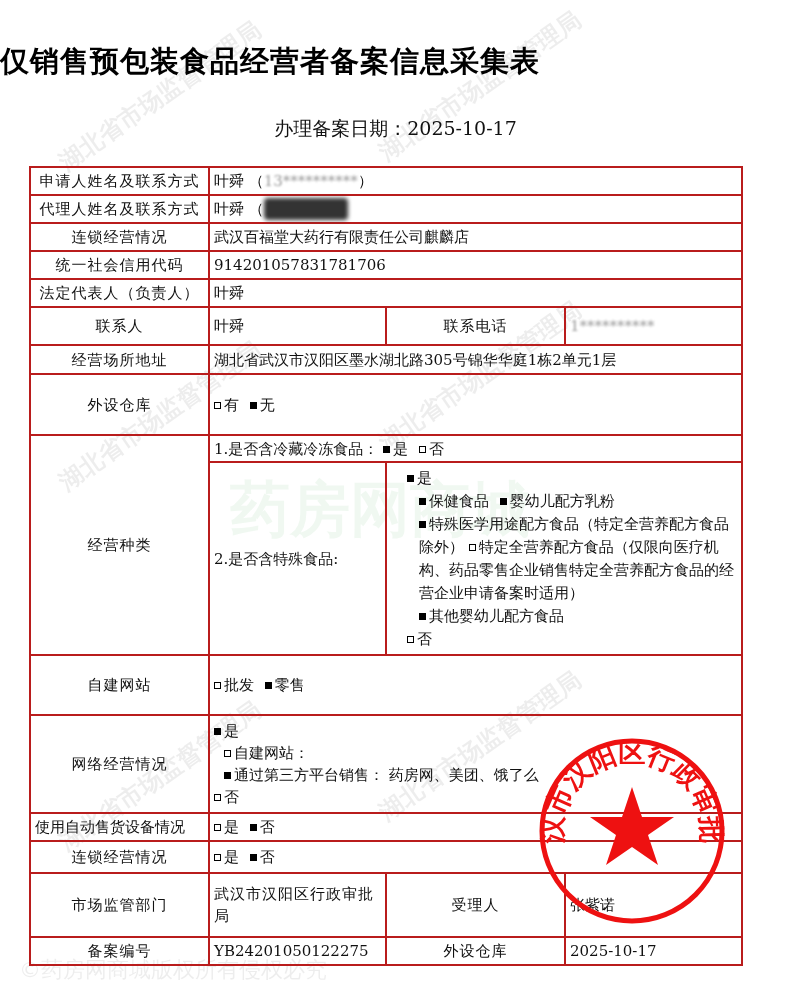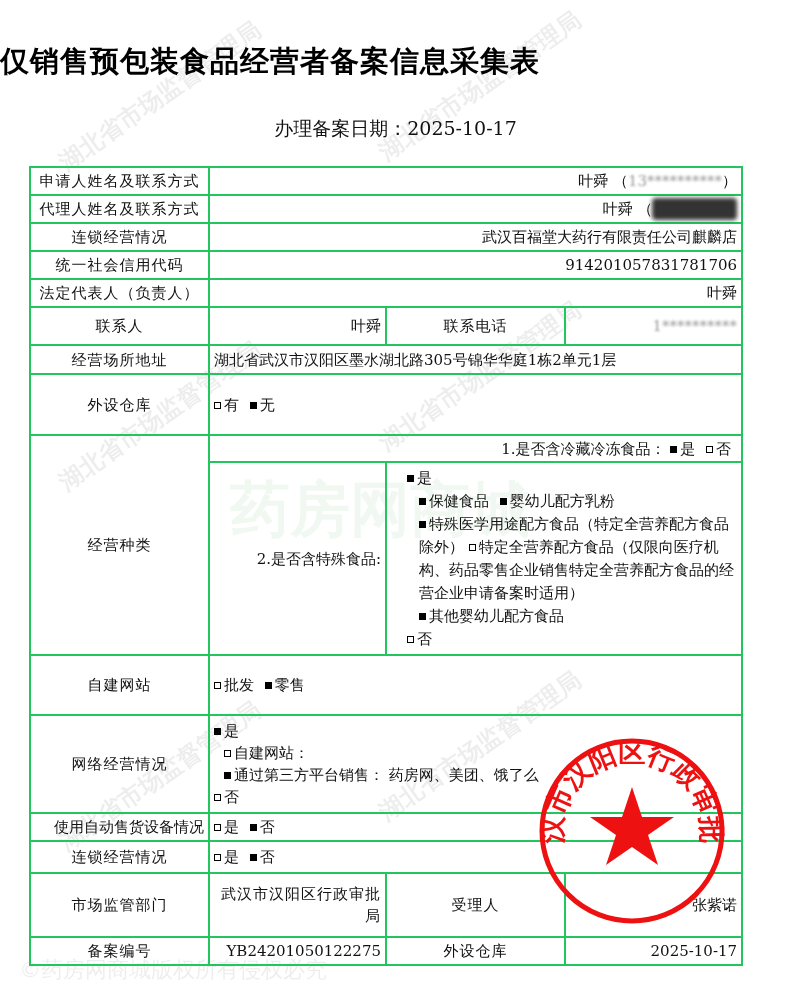--- a/index.html
+++ b/index.html
@@ -4,22 +4,22 @@
 <style>
   html, body { margin:0; padding:0; background:#ffffff; }
   body { width:791px; height:999px; position:relative; overflow:hidden;
          font-family: "DejaVu Serif", "Liberation Serif", serif; color:#111; }
   .title { position:absolute; top:42px; left:0; width:791px; text-align:left;
            font-size:29px; font-weight:bold; letter-spacing:1px; color:#000; }
   .date-line { position:absolute; top:116px; left:0; width:791px; text-align:center;
            font-size:19px; color:#111; }
   table.form { position:absolute; left:29px; top:166px; width:712px;
                border-collapse:collapse; table-layout:fixed; font-size:15px; }
-  table.form td { border:2px solid #22c55e; padding:0 4px; line-height:22px; vertical-align:middle; }
-  .c { text-align:right; }
+  table.form td { border:2px solid #b91c1c; padding:0 4px; line-height:22px; vertical-align:middle; }
+  .c { text-align:left; }
   .l { text-align:left; }
   .lbl { text-align:center; letter-spacing:1px; }
   .sq { display:inline-block; width:7px; height:7px; border:1px solid #000; margin-right:3px; vertical-align:1px; box-sizing:border-box; }
   .sq.on { background:#000; }
   .opt { margin-right:6px; }
   .blur { color:#999; filter:blur(1.2px); }
   .blur-dark { display:inline-block; background:#333; color:transparent; filter:blur(2px); border-radius:4px; }
   .indent { padding-left:12px; }
   .sp-list div { line-height:23px; }
   .wm { position:absolute; color:rgba(0,0,0,0.07); font-size:24px; font-weight:bold;

